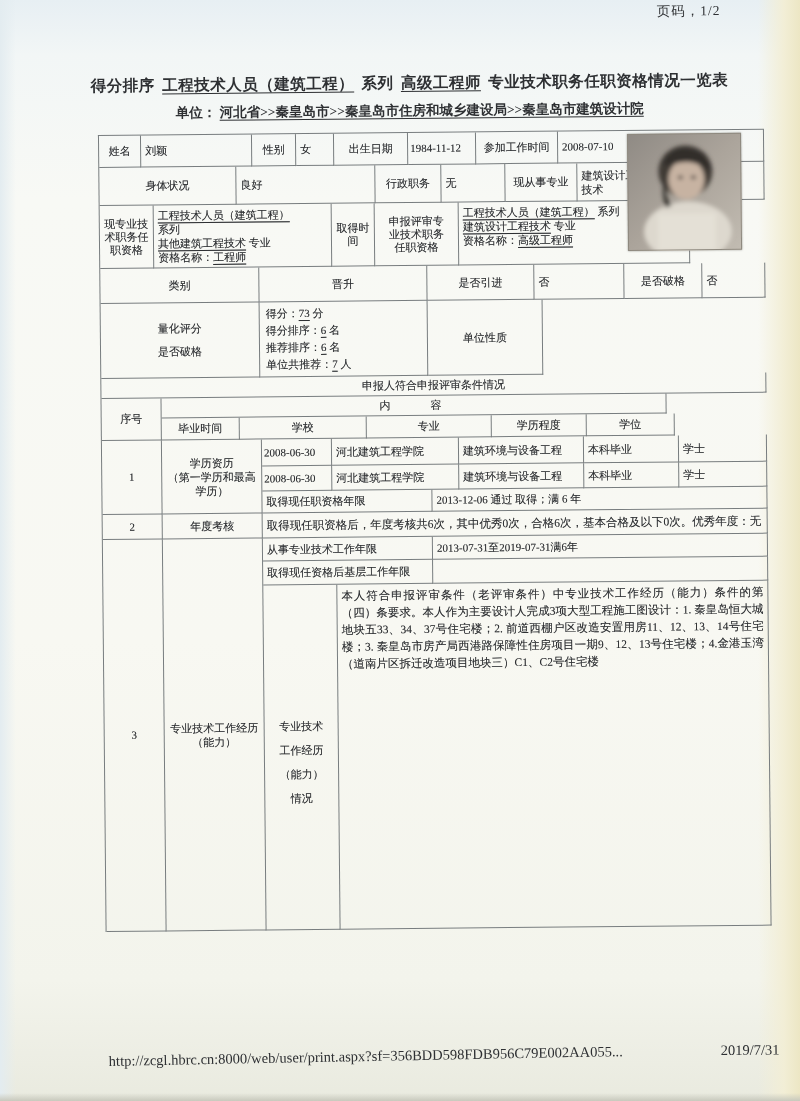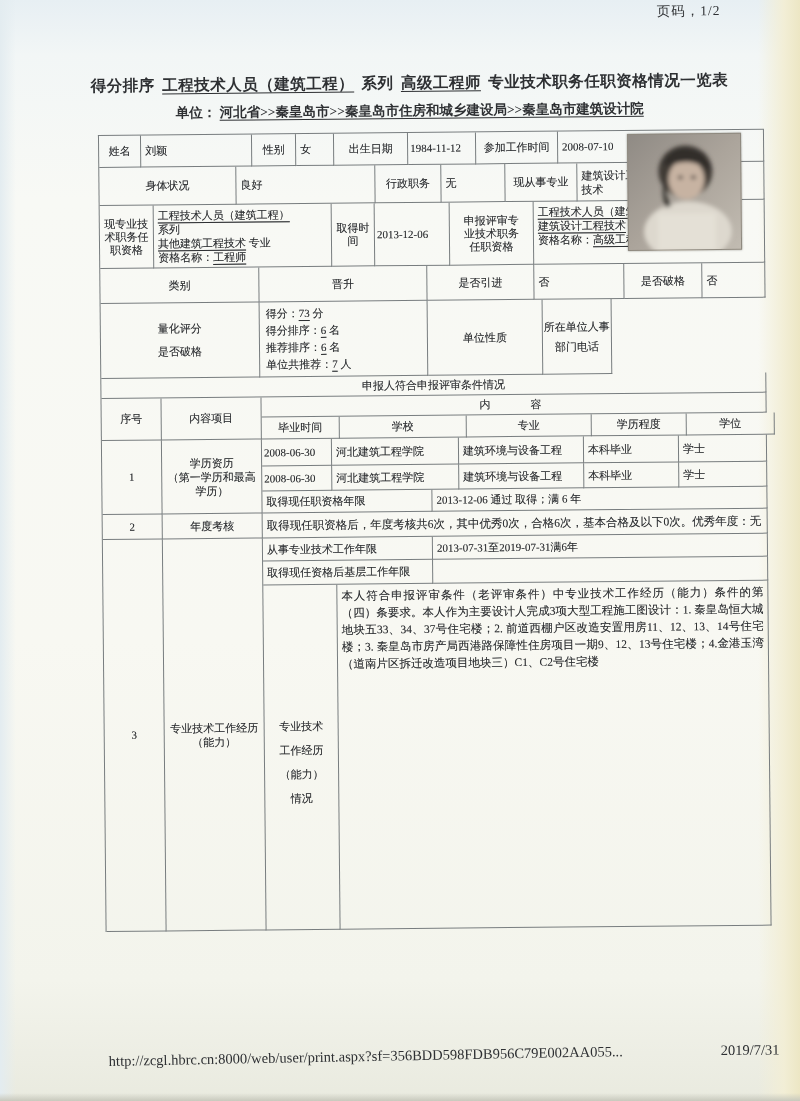--- a/index.html
+++ b/index.html
@@ -96,21 +96,20 @@
       <div class="c la ta" style="width:178px">
         <div class="lines">
           <span class="u">工程技术人员（建筑工程）</span><br>
           <span>系列</span><br>
           <span class="u">其他建筑工程技术</span>
           <span>专业</span><br>
           <span>资格名称：</span><span class="u">工程师</span>
         </div>
       </div>
       <div class="c" style="width:43px">取得时间</div>
-      <div class="c la" style="width:75px;padding-left:2px">2013-12-06</div>
       <div class="c" style="width:84px;padding:0 12px">申报评审专业技术职务任职资格</div>
       <div class="c la ta" style="width:231px">
         <div class="lines">
           <span class="u">工程技术人员（建筑工程）</span>
           <span>系列</span><br>
           <span class="u">建筑设计工程技术</span>
           <span>专业</span><br>
           <span>资格名称：</span><span class="u">高级工程师</span>
         </div>
       </div>
@@ -134,35 +133,28 @@
       </div>
       <div class="c la" style="width:168px;padding-left:6px">
         <div style="line-height:17px">
           <span><span>得分：</span><span class="u">73</span> <span>分</span></span><br>
           <span><span>得分排序：</span><span class="u">6</span> <span>名</span></span><br>
           <span><span>推荐排序：</span><span class="u">6</span> <span>名</span></span><br>
           <span><span>单位共推荐：</span><span class="u">7</span> <span>人</span></span>
         </div>
       </div>
       <div class="c" style="width:115px">单位性质</div>
-      <div class="c" style="width:69px;padding:0">
-        <div style="line-height:20px">
-          <span>所在单位人事</span><br>
-          <span>部门电话</span>
-        </div>
-      </div>
     </div>
 
     <div class="r" style="height:20px">
       <div class="c" style="width:665px">申报人符合申报评审条件情况</div>
     </div>
 
     <div class="r" style="height:42px">
       <div class="c" style="width:60px">序号</div>
-      <div class="c" style="width:100px">内容项目</div>
       <div class="col" style="width:505px">
         <div class="r" style="height:20px">
           <div class="c" style="width:505px;letter-spacing:6px">内　　容</div>
         </div>
         <div class="r" style="height:22px">
           <div class="c" style="width:78px">毕业时间</div>
           <div class="c" style="width:127px">学校</div>
           <div class="c" style="width:125px">专业</div>
           <div class="c" style="width:95px">学历程度</div>
           <div class="c" style="width:88px">学位</div>

